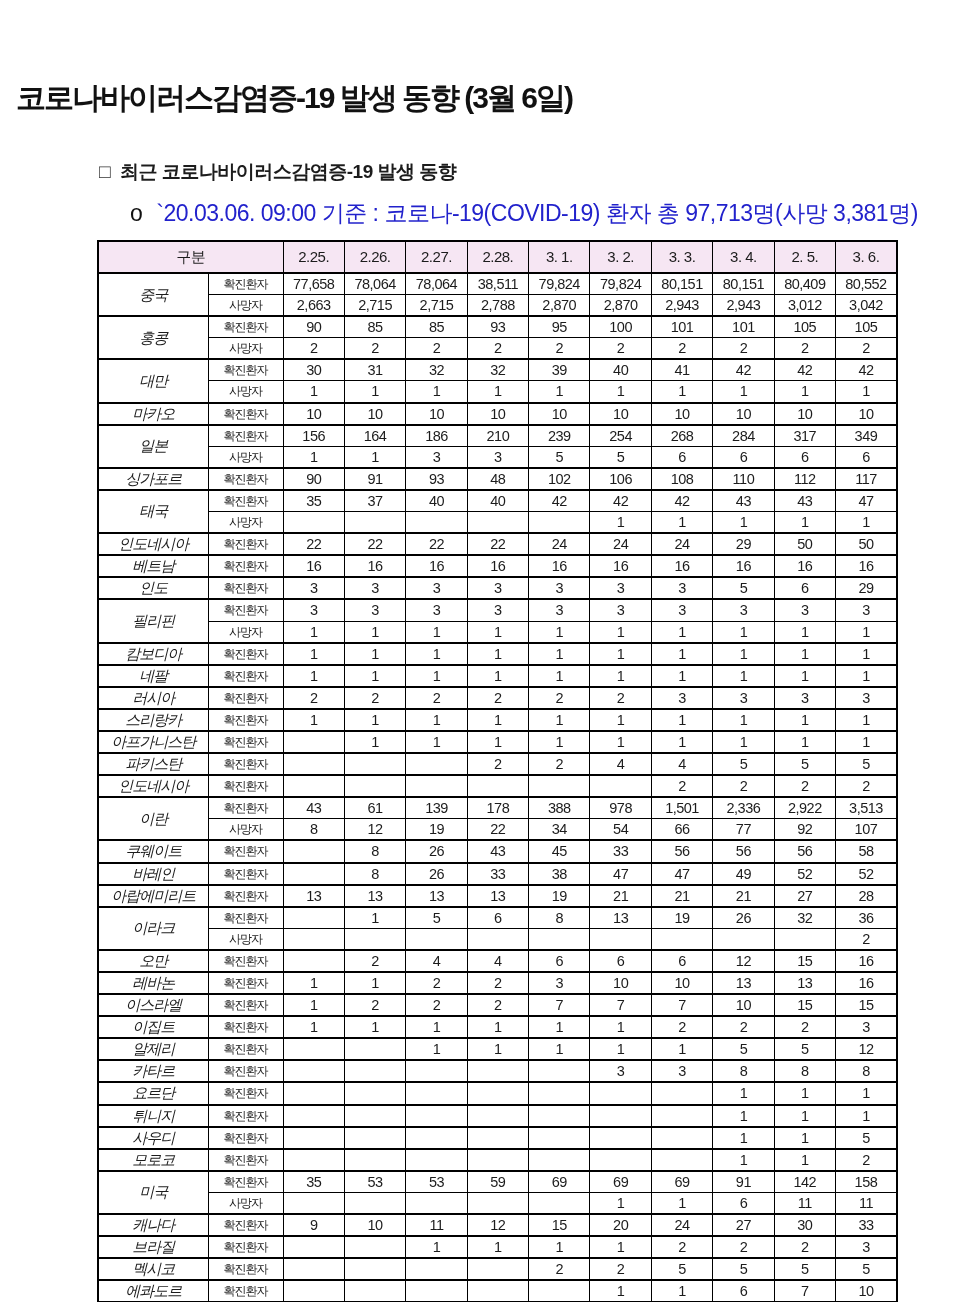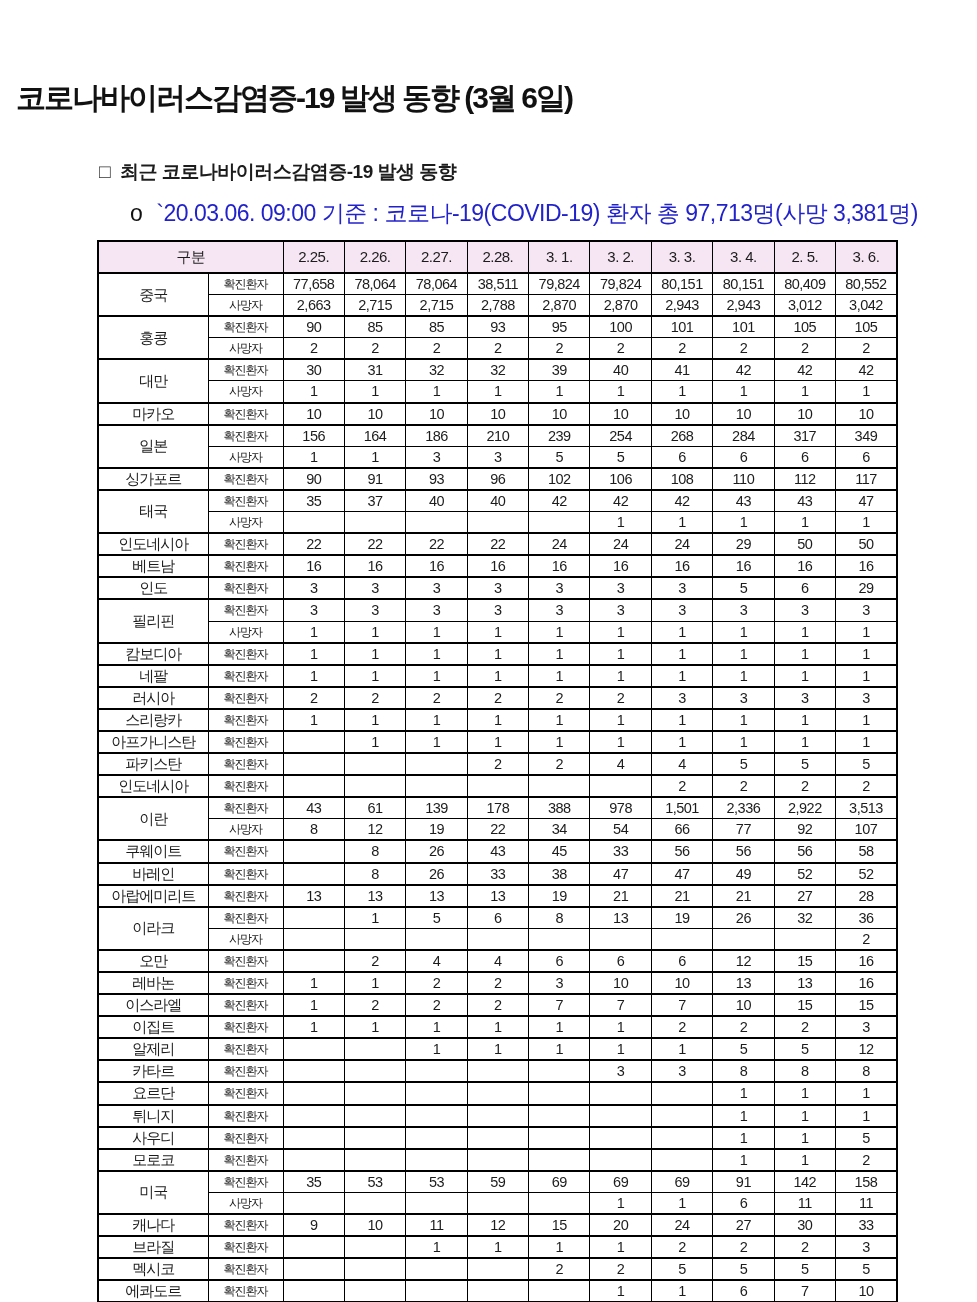--- a/index.html
+++ b/index.html
@@ -52,21 +52,21 @@
   }
   table.covid thead th {
     background: var(--header-bg, #f6e6f3);
     font-weight: normal;
     font-size: 15px;
     height: 30px;
     line-height: 30px;
     border-bottom: 2px solid #000;
   }
   table.covid tr.group-start td { border-top: 2px solid #000; }
-  table.covid td.country-cell { font-size: 15px; letter-spacing: -1px; }
+  table.covid td.country-cell { font-size: 15px; letter-spacing: -1px; font-style: italic; }
   table.covid td.row-type-cell { font-size: 12px; letter-spacing: -1px; }
 </style>
 </head>
 <body>
 
 <h1 class="title">코로나바이러스감염증-19 발생 동향 (3월 6일)</h1>
 
 <div class="section-heading">
   <span class="bullet">□</span><span>최근 코로나바이러스감염증-19 발생 동향</span>
 </div>
@@ -227,21 +227,21 @@
         <td>6</td>
         <td>6</td>
         <td>6</td>
       </tr>
       <tr class="group-start">
         <td class="country-cell" rowspan="1">싱가포르</td>
         <td class="row-type-cell">확진환자</td>
         <td>90</td>
         <td>91</td>
         <td>93</td>
-        <td>96</td>
+        <td>48</td>
         <td>102</td>
         <td>106</td>
         <td>108</td>
         <td>110</td>
         <td>112</td>
         <td>117</td>
       </tr>
       <tr class="group-start">
         <td class="country-cell" rowspan="2">태국</td>
         <td class="row-type-cell">확진환자</td>

